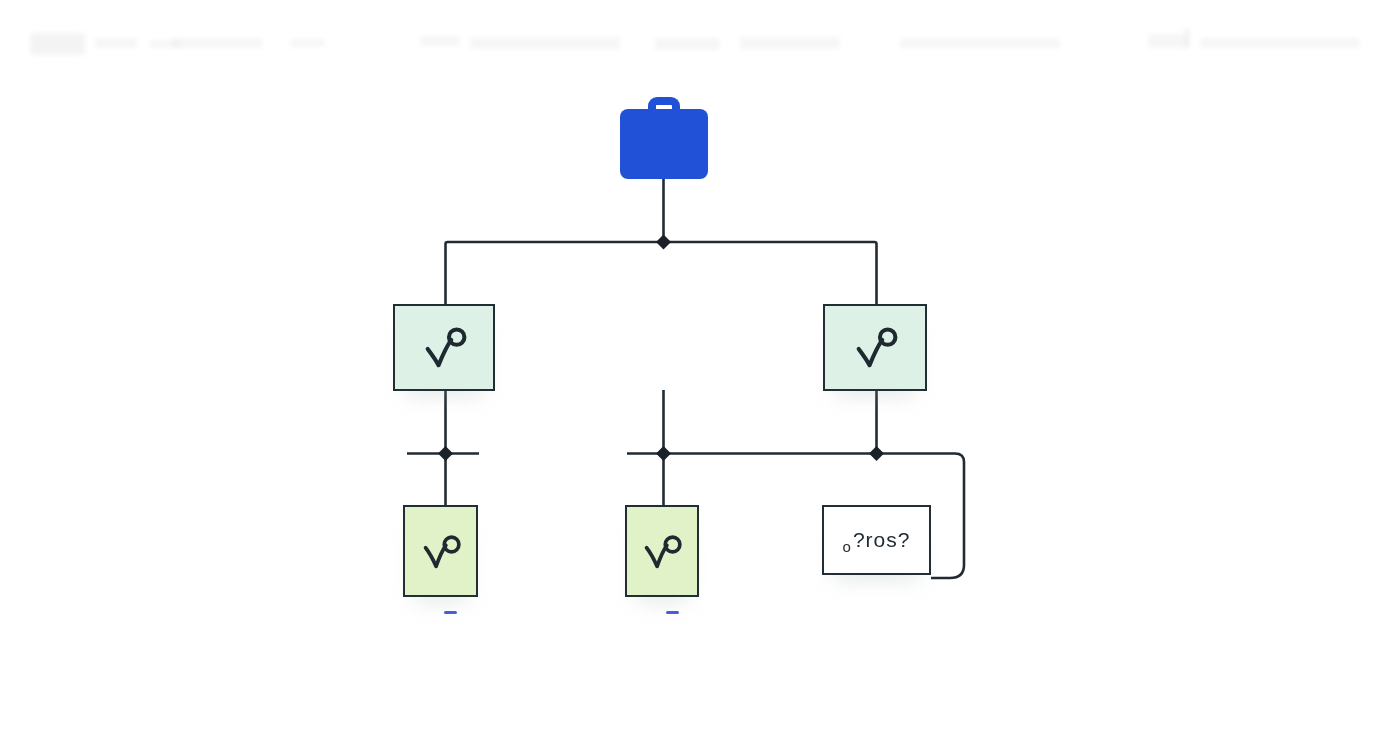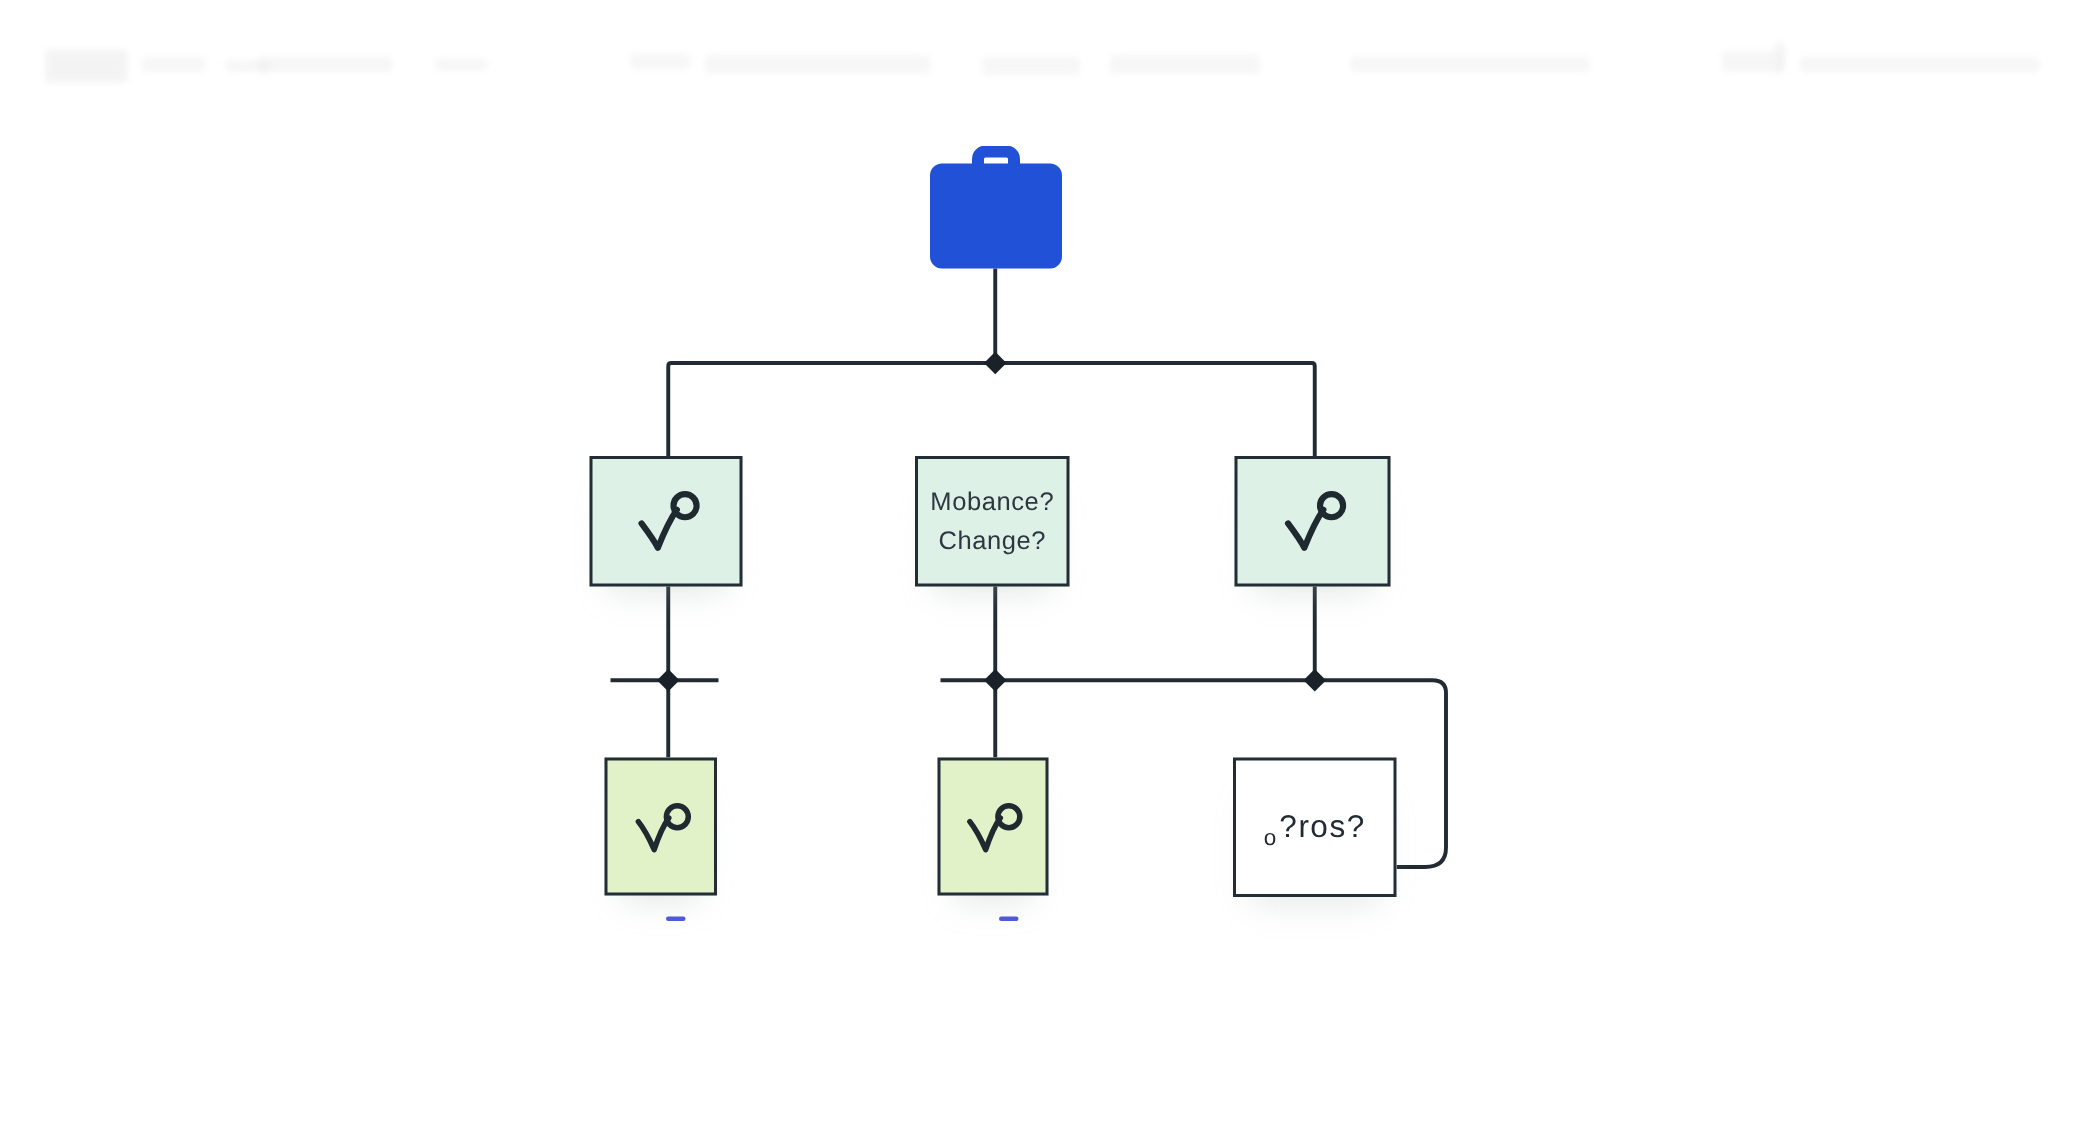--- a/index.html
+++ b/index.html
@@ -88,26 +88,20 @@
     <div class="case-body"></div>
   </div>
 
   <div class="box mint" style="left:393px;top:304px;width:102px;height:87px">
     <svg class="scribble" width="58" height="58" viewBox="0 0 64 64">
       <path class="scrib-stroke" d="M14,33 C17,37 23,45 26,51 C30,41 35,30 40,23"></path>
       <circle class="scrib-stroke" cx="46" cy="20" r="8.5"></circle>
     </svg>
   </div>
 
-  <div class="box mint" style="left:610px;top:304px;width:103px;height:87px">
-    <div class="q-text">
-      <div>Mobance?</div>
-      <div>Change?</div>
-    </div>
-  </div>
 
   <div class="box mint" style="left:823px;top:304px;width:104px;height:87px">
     <svg class="scribble" width="58" height="58" viewBox="0 0 64 64">
       <path class="scrib-stroke" d="M14,33 C17,37 23,45 26,51 C30,41 35,30 40,23"></path>
       <circle class="scrib-stroke" cx="46" cy="20" r="8.5"></circle>
     </svg>
   </div>
 
   <div class="box grn" style="left:403px;top:505px;width:75px;height:92px">
     <svg class="scribble" width="52" height="52" viewBox="0 0 64 64">
@@ -116,20 +110,20 @@
     </svg>
   </div>
 
   <div class="box grn" style="left:625px;top:505px;width:74px;height:92px">
     <svg class="scribble" width="52" height="52" viewBox="0 0 64 64">
       <path class="scrib-stroke" d="M13,28 C17,33 22,42 26,51 C29,42 33,32 38,25"></path>
       <circle class="scrib-stroke" cx="45" cy="24" r="9"></circle>
     </svg>
   </div>
 
-  <div class="box wht" style="left:822px;top:505px;width:109px;height:93px">
+  <div class="box wht" style="left:822px;top:505px;width:109px;height:70px">
     <div class="otros-text"><span class="otros-prefix">o</span><span>?ros?</span></div>
   </div>
 
   <div class="dash" style="left:444px;top:611px"></div>
   <div class="dash" style="left:666px;top:611px"></div>
 
 </div>
 
 </body></html>

